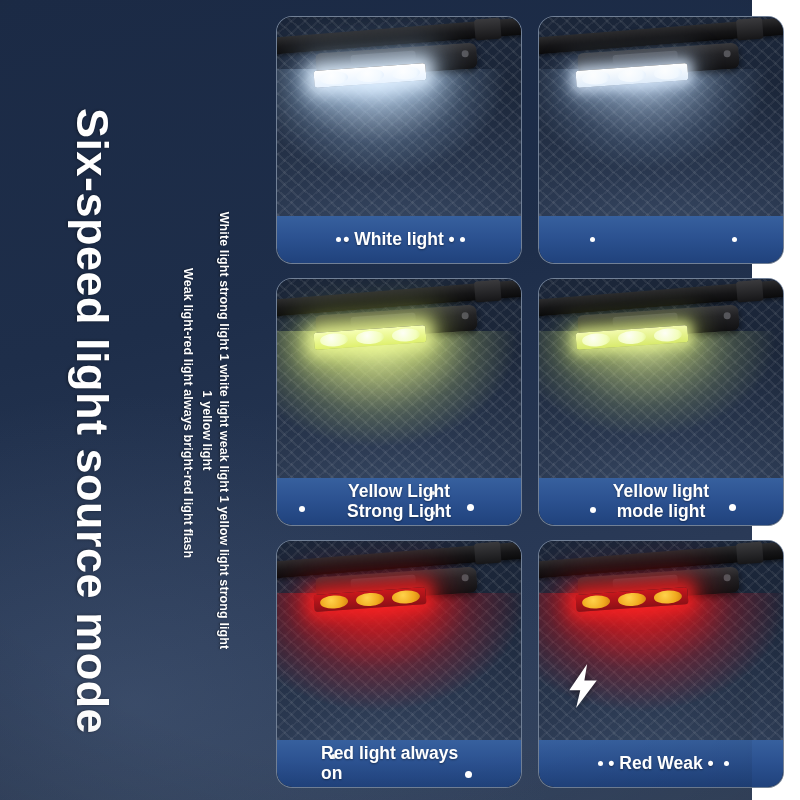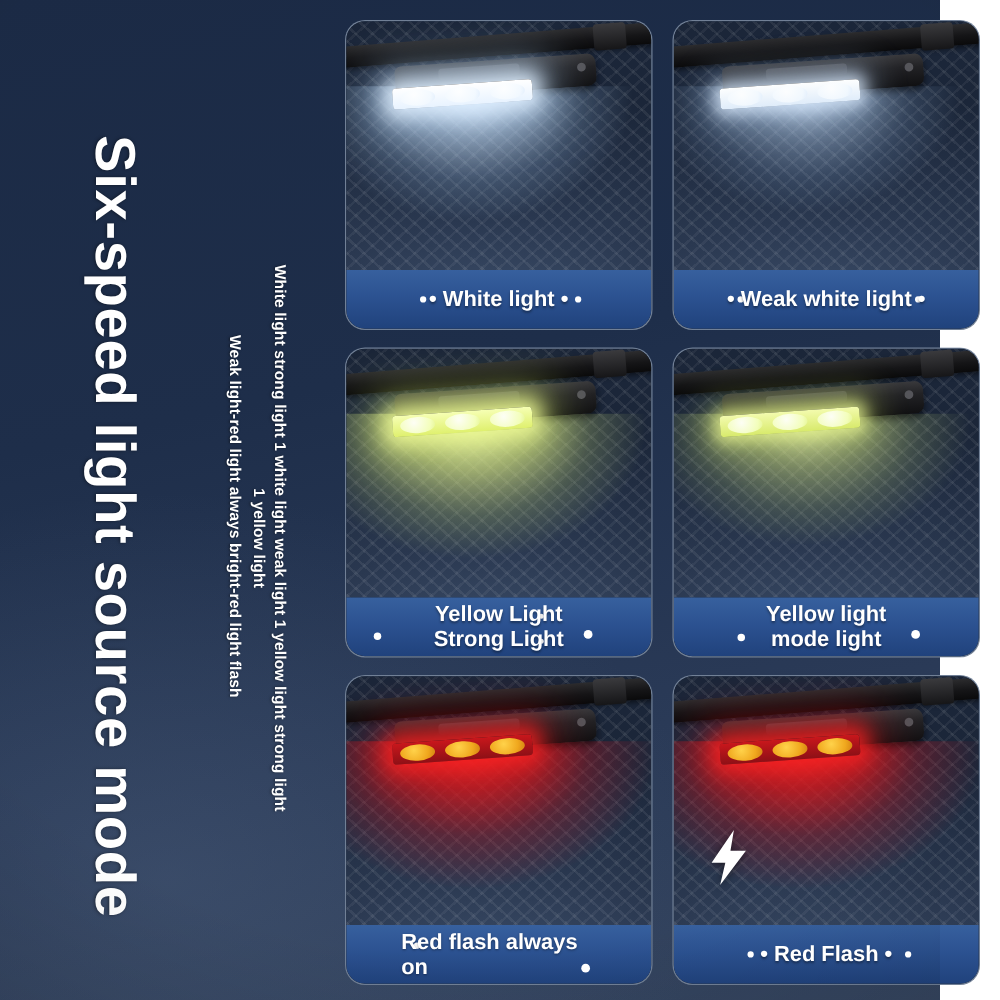--- a/index.html
+++ b/index.html
@@ -280,21 +280,20 @@
                 <i></i>
                 <i></i>
               </span>
         </div>
       </div>
 
     </div>
     <div class="label">
       <span class="dot" style="left:21%;top:45%;width:5px;height:5px;"></span>
           <span class="dot" style="left:79%;top:45%;width:5px;height:5px;"></span>
-      <div class="label-text"><span class="bullet">•&nbsp;</span><span>Weak white light</span><span class="bullet">&nbsp;•</span></div>
     </div>
       </div>
       <div class="card">
     <div class="photo">
       <div class="beam yellow"></div>
       <div class="lamp">
         <div class="strap"></div>
         <div class="body"></div>
         <div class="led yellow">
           <span class="dots">
@@ -348,21 +347,21 @@
                 <i></i>
                 <i></i>
               </span>
         </div>
       </div>
 
     </div>
     <div class="label">
       <span class="dot" style="left:22%;top:30%;width:5px;height:5px;"></span>
           <span class="dot" style="left:77%;top:66%;width:7px;height:7px;"></span>
-      <div class="label-text wrap2"><span>Red flash always</span><br><span>on</span></div>
+      <div class="label-text wrap2"><span>Red light always</span><br><span>on</span></div>
     </div>
       </div>
       <div class="card">
     <div class="photo">
       <div class="beam red"></div>
       <div class="lamp">
         <div class="strap"></div>
         <div class="body"></div>
         <div class="led red">
           <span class="dots">
@@ -372,19 +371,19 @@
               </span>
         </div>
       </div>
       <svg class="bolt" viewBox="0 0 24 32">
          <polygon fill="#ffffff" points="15,0 2,19 10,19 7,32 22,12 13,12"></polygon>
        </svg>
     </div>
     <div class="label">
       <span class="dot" style="left:24%;top:45%;width:5px;height:5px;"></span>
           <span class="dot" style="left:76%;top:45%;width:5px;height:5px;"></span>
-      <div class="label-text"><span class="bullet">•&nbsp;</span><span>Red Flash</span><span class="bullet">&nbsp;•</span></div>
+      <div class="label-text"><span class="bullet">•&nbsp;</span><span>Red Weak</span><span class="bullet">&nbsp;•</span></div>
     </div>
       </div>
     </div>
 
   <div id="vignette"></div>
 </div>
 
 </body></html>

